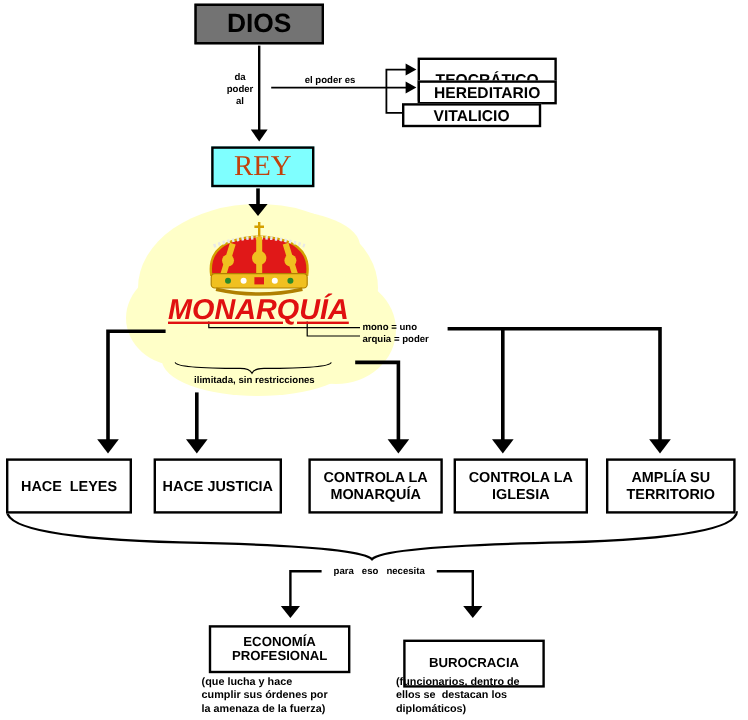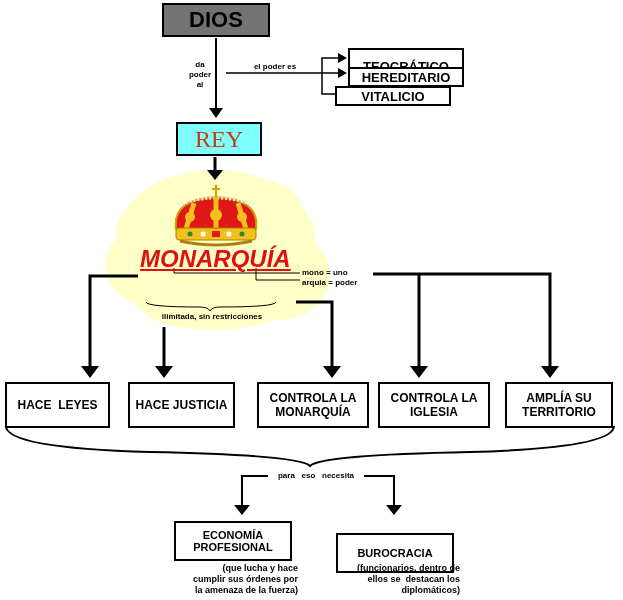--- a/index.html
+++ b/index.html
@@ -1,20 +1,20 @@
 <!DOCTYPE html>
 <html><head>
 <meta charset="utf-8">
 <style>
   html, body { margin:0; padding:0; background:#ffffff; }
   body { width:623px; height:600px; position:relative; overflow:hidden; font-family:"Liberation Sans", sans-serif; color:#000; }
   svg.lines { position:absolute; left:0; top:0; width:623px; height:600px; }
   .box { position:absolute; box-sizing:border-box; border:2px solid #000; background:#fff; display:flex; align-items:center; justify-content:center; text-align:center; font-weight:bold; }
   .lbl { position:absolute; font-weight:bold; font-size:8px; line-height:10px; text-align:center; }
-  .note { position:absolute; font-weight:bold; font-size:9px; line-height:11px; text-align:right; }
+  .note { position:absolute; font-weight:bold; font-size:9px; line-height:11px; text-align:left; }
 </style>
 </head>
 <body>
 
 <svg class="lines" xmlns="http://www.w3.org/2000/svg">
   <defs>
     <marker id="ah" markerWidth="6" markerHeight="6" refX="3" refY="3" orient="auto">
       <path d="M0,0 L6,3 L0,6 z" fill="#000"></path>
     </marker>
   </defs>

